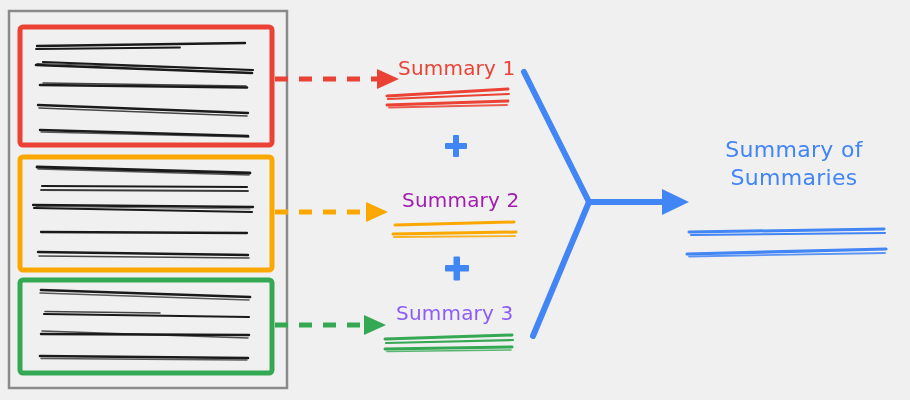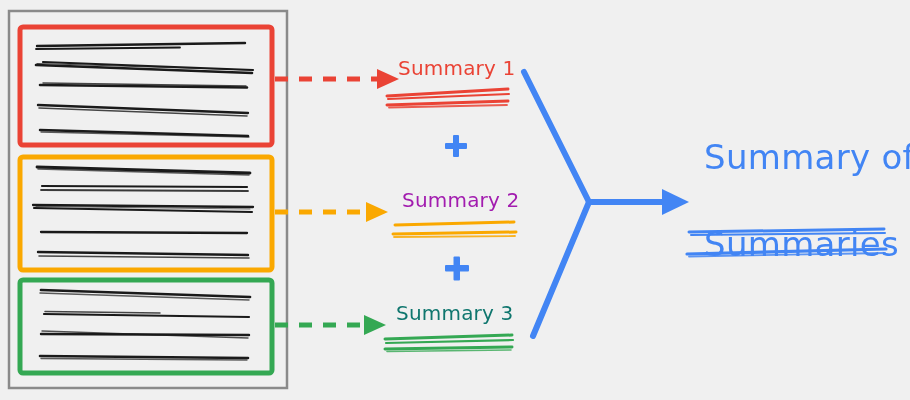--- a/index.html
+++ b/index.html
@@ -40,28 +40,28 @@
     font-size: 20px;
     font-weight: 400;
     letter-spacing: 0.2px;
   }
   #sum1-label { left: 398px; top: 58px; }
   #sum2-label { left: 402px; top: 190px; }
   #sum3-label { left: 396px; top: 303px; }
   #final-label {
     left: 704px;
     top: 136px;
-    font-size: 34px;
+    font-size: 22px;
     font-weight: 400;
     text-align: center;
     line-height: 1.25;
     letter-spacing: 0.3px;
   }
   .final-line { display: block; }
-  .final-line2 { text-indent: 0; margin-top: 44px; }
+  .final-line2 { text-indent: 0; }
 </style>
 </head>
 <body>
 
 <div id="stage">
 
   <svg viewBox="0 0 910 400" xmlns="http://www.w3.org/2000/svg">
 
     <rect x="9" y="11" width="278" height="377" fill="none" stroke="#8a8a8a" stroke-width="2.5"></rect>
 
@@ -169,20 +169,20 @@
       <rect x="445" y="265" width="24" height="6.5" rx="1"></rect>
       <rect x="453.5" y="256.5" width="6.5" height="24" rx="1"></rect>
     </g>
 
   </svg>
 
   <div class="lbl sum-label" id="sum1-label" style="color:#EA4335">Summary 1</div>
 
   <div class="lbl sum-label" id="sum2-label" style="color:#a21caf">Summary 2</div>
 
-  <div class="lbl sum-label" id="sum3-label" style="color:#0f766e">Summary 3</div>
+  <div class="lbl sum-label" id="sum3-label" style="color:#8b5cf6">Summary 3</div>
 
   <div class="lbl" id="final-label" style="color:#4285F4;width:180px;">
     <span class="final-line">Summary of</span>
     <span class="final-line final-line2">Summaries</span>
   </div>
 
 </div>
 
 </body></html>

